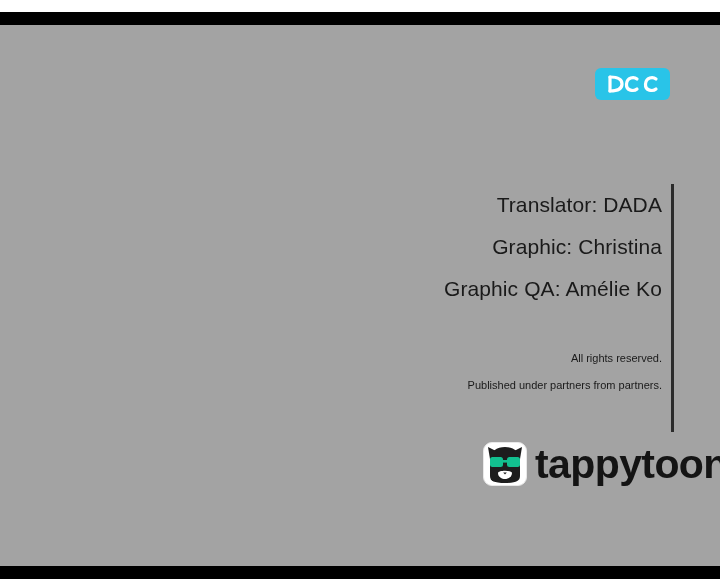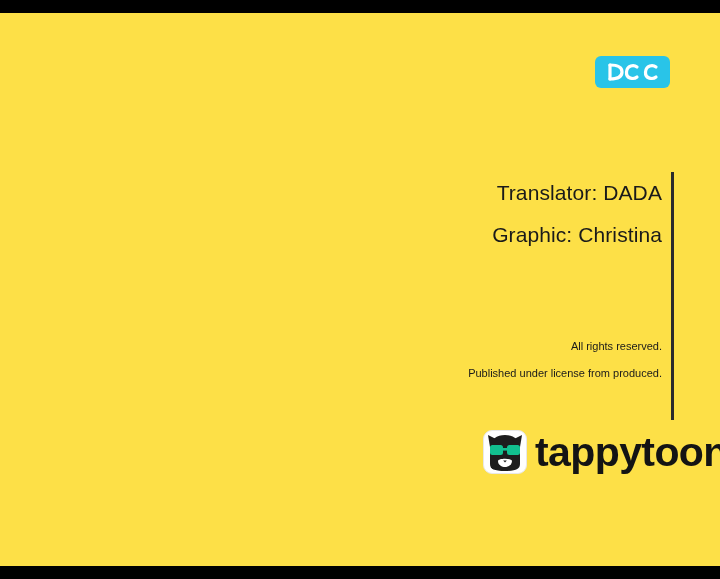--- a/index.html
+++ b/index.html
@@ -10,21 +10,22 @@
   body {
     width: 720px;
     height: 579px;
     font-family: "Liberation Sans", sans-serif;
     position: relative;
     overflow: hidden;
   }
   .page {
     position: absolute;
     inset: 0;
-    background: #fde047;
+    background: #a3a3a3;
+    margin-top: 12px;
   }
   
   .top-band {
     position: absolute;
     left: 0;
     top: 0;
     width: 720px;
     height: 13px;
     background: #000000;
   }
@@ -132,25 +133,26 @@
         <path d="M4 3 C14 3, 16 7, 16 10 C16 13, 14 17, 4 17"></path>
         <path d="M31 5 C28 2.5, 21 3, 20.5 10 C20 17, 28 17.6, 31 15"></path>
         <path d="M50 5 C47 2.5, 40 3, 39.5 10 C39 17, 47 17.6, 50 15"></path>
       </g>
     </svg>
   </div>
 
   <div class="credits">
     <div class="credit-line">Translator: DADA</div>
     <div class="credit-line">Graphic: Christina</div>
+    <div class="credit-line">Graphic QA: Amélie Ko</div>
   </div>
 
   <div class="rights">
     <div class="rights-line">All rights reserved.</div>
-    <div class="rights-line">Published under license from produced.</div>
+    <div class="rights-line">Published under partners from partners.</div>
   </div>
 
   <div class="v-rule"></div>
 
   <div class="brand">
     <div class="brand-mark">
       <svg width="42" height="42" viewBox="0 0 42 42" aria-hidden="true">
 
         <path d="M6 17 C6 8, 13 4, 21 4 C29 4, 36 8, 36 17 L36 33 C36 38, 32 40, 21 40 C10 40, 6 38, 6 33 Z" fill="#1d1d1d"></path>
 

